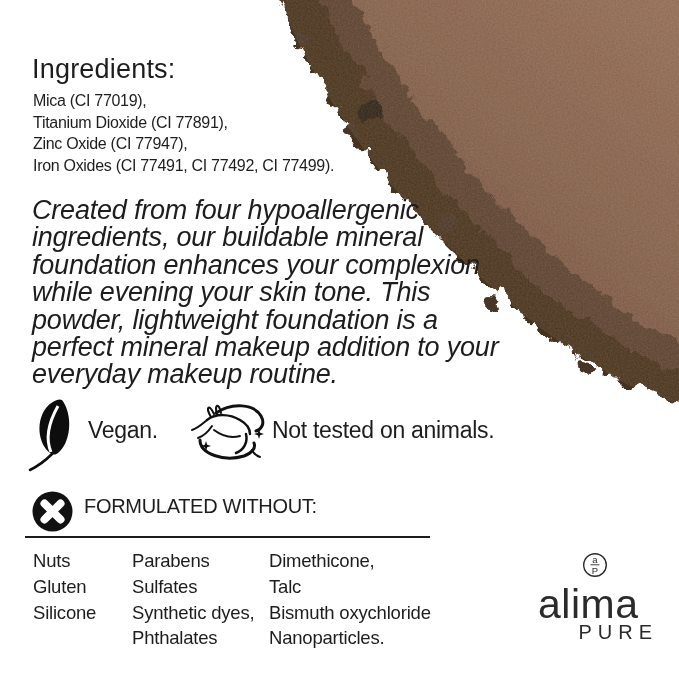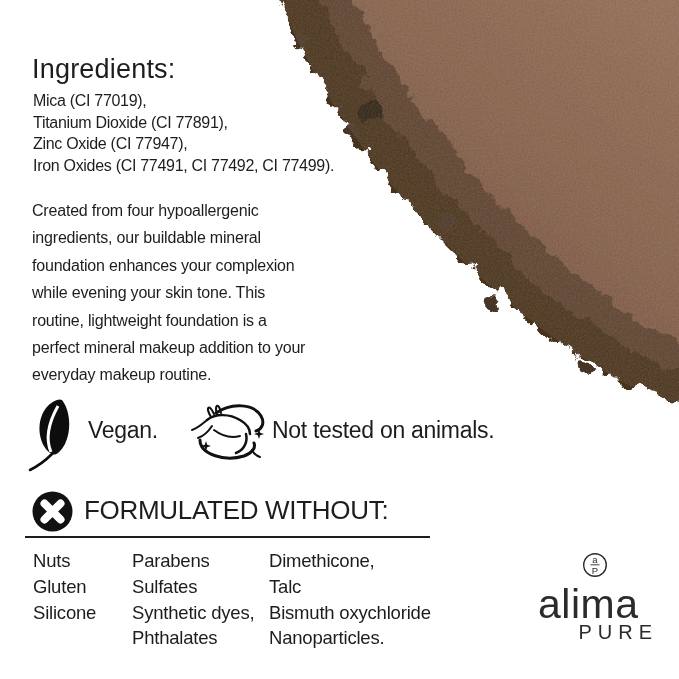--- a/index.html
+++ b/index.html
@@ -4,23 +4,23 @@
 <style>
   html,body{margin:0;padding:0;background:#fff;}
   .stage{
     position:relative;width:679px;height:679px;overflow:hidden;background:#ffffff;
     font-family:"Liberation Sans",sans-serif;color:#1d1d1d;
   }
   .abs{position:absolute;}
   .nowrap{white-space:nowrap;}
   .ing-heading{left:32px;top:54px;font-size:27px;font-weight:400;letter-spacing:0.2px;}
   .ing-list{left:33px;top:90px;font-size:16px;line-height:21.5px;letter-spacing:-0.3px;}
-  .desc{left:32px;top:197px;font-size:16px;line-height:27.4px;letter-spacing:-0.2px;}
+  .desc{left:32px;top:197px;font-size:27px;line-height:27.4px;letter-spacing:-0.2px;font-style:italic;}
   .badge-label{font-size:23px;letter-spacing:-0.3px;top:417px;}
-  .fw-heading{left:84px;top:495px;font-size:26px;letter-spacing:-0.3px;font-weight:400;}
+  .fw-heading{left:84px;top:495px;font-size:20px;letter-spacing:-0.3px;font-weight:400;}
   .rule{left:25px;top:536px;width:405px;height:2px;background:#1d1d1d;}
   .fw-col{top:548px;font-size:18.5px;line-height:25.8px;letter-spacing:-0.2px;}
   .fw-col div{white-space:nowrap;}
   .brand-name{left:538px;top:583px;width:120px;text-align:left;font-size:41px;
     font-weight:300;letter-spacing:0.5px;color:#2b2b2b;line-height:42px;}
   .brand-tagline{left:538px;top:621px;width:120px;text-align:right;font-size:20px;
     letter-spacing:6px;text-indent:5px;color:#2b2b2b;}
 </style>
 </head>
 <body>
@@ -85,21 +85,21 @@
     <div class="nowrap">Titanium Dioxide (CI 77891),</div>
     <div class="nowrap">Zinc Oxide (CI 77947),</div>
     <div class="nowrap">Iron Oxides (CI 77491, CI 77492, CI 77499).</div>
   </div>
 
   <div class="abs desc">
     <div class="nowrap">Created from four hypoallergenic</div>
     <div class="nowrap">ingredients, our buildable mineral</div>
     <div class="nowrap">foundation enhances your complexion</div>
     <div class="nowrap">while evening your skin tone. This</div>
-    <div class="nowrap">routine, lightweight foundation is a</div>
+    <div class="nowrap">powder, lightweight foundation is a</div>
     <div class="nowrap">perfect mineral makeup addition to your</div>
     <div class="nowrap">everyday makeup routine.</div>
   </div>
 
   <svg class="abs" style="left:28px;top:396px" width="44" height="78" viewBox="0 0 44 78">
     <path fill="#0d0d0d" d="M34,4 C42,14 44,34 37,48 C32,57 27,60 24,58 C12,52 6,28 18,12 C23,6 30,2 34,4 Z"></path>
     <path fill="none" stroke="#ffffff" stroke-width="3" d="M30,10 C21,26 17,42 23,56"></path>
     <path fill="none" stroke="#0d0d0d" stroke-width="2.6" stroke-linecap="round" d="M24,58 C18,64 10,70 2,74"></path>
   </svg>
   <div class="abs badge-label nowrap" style="left:88px">Vegan.</div>

